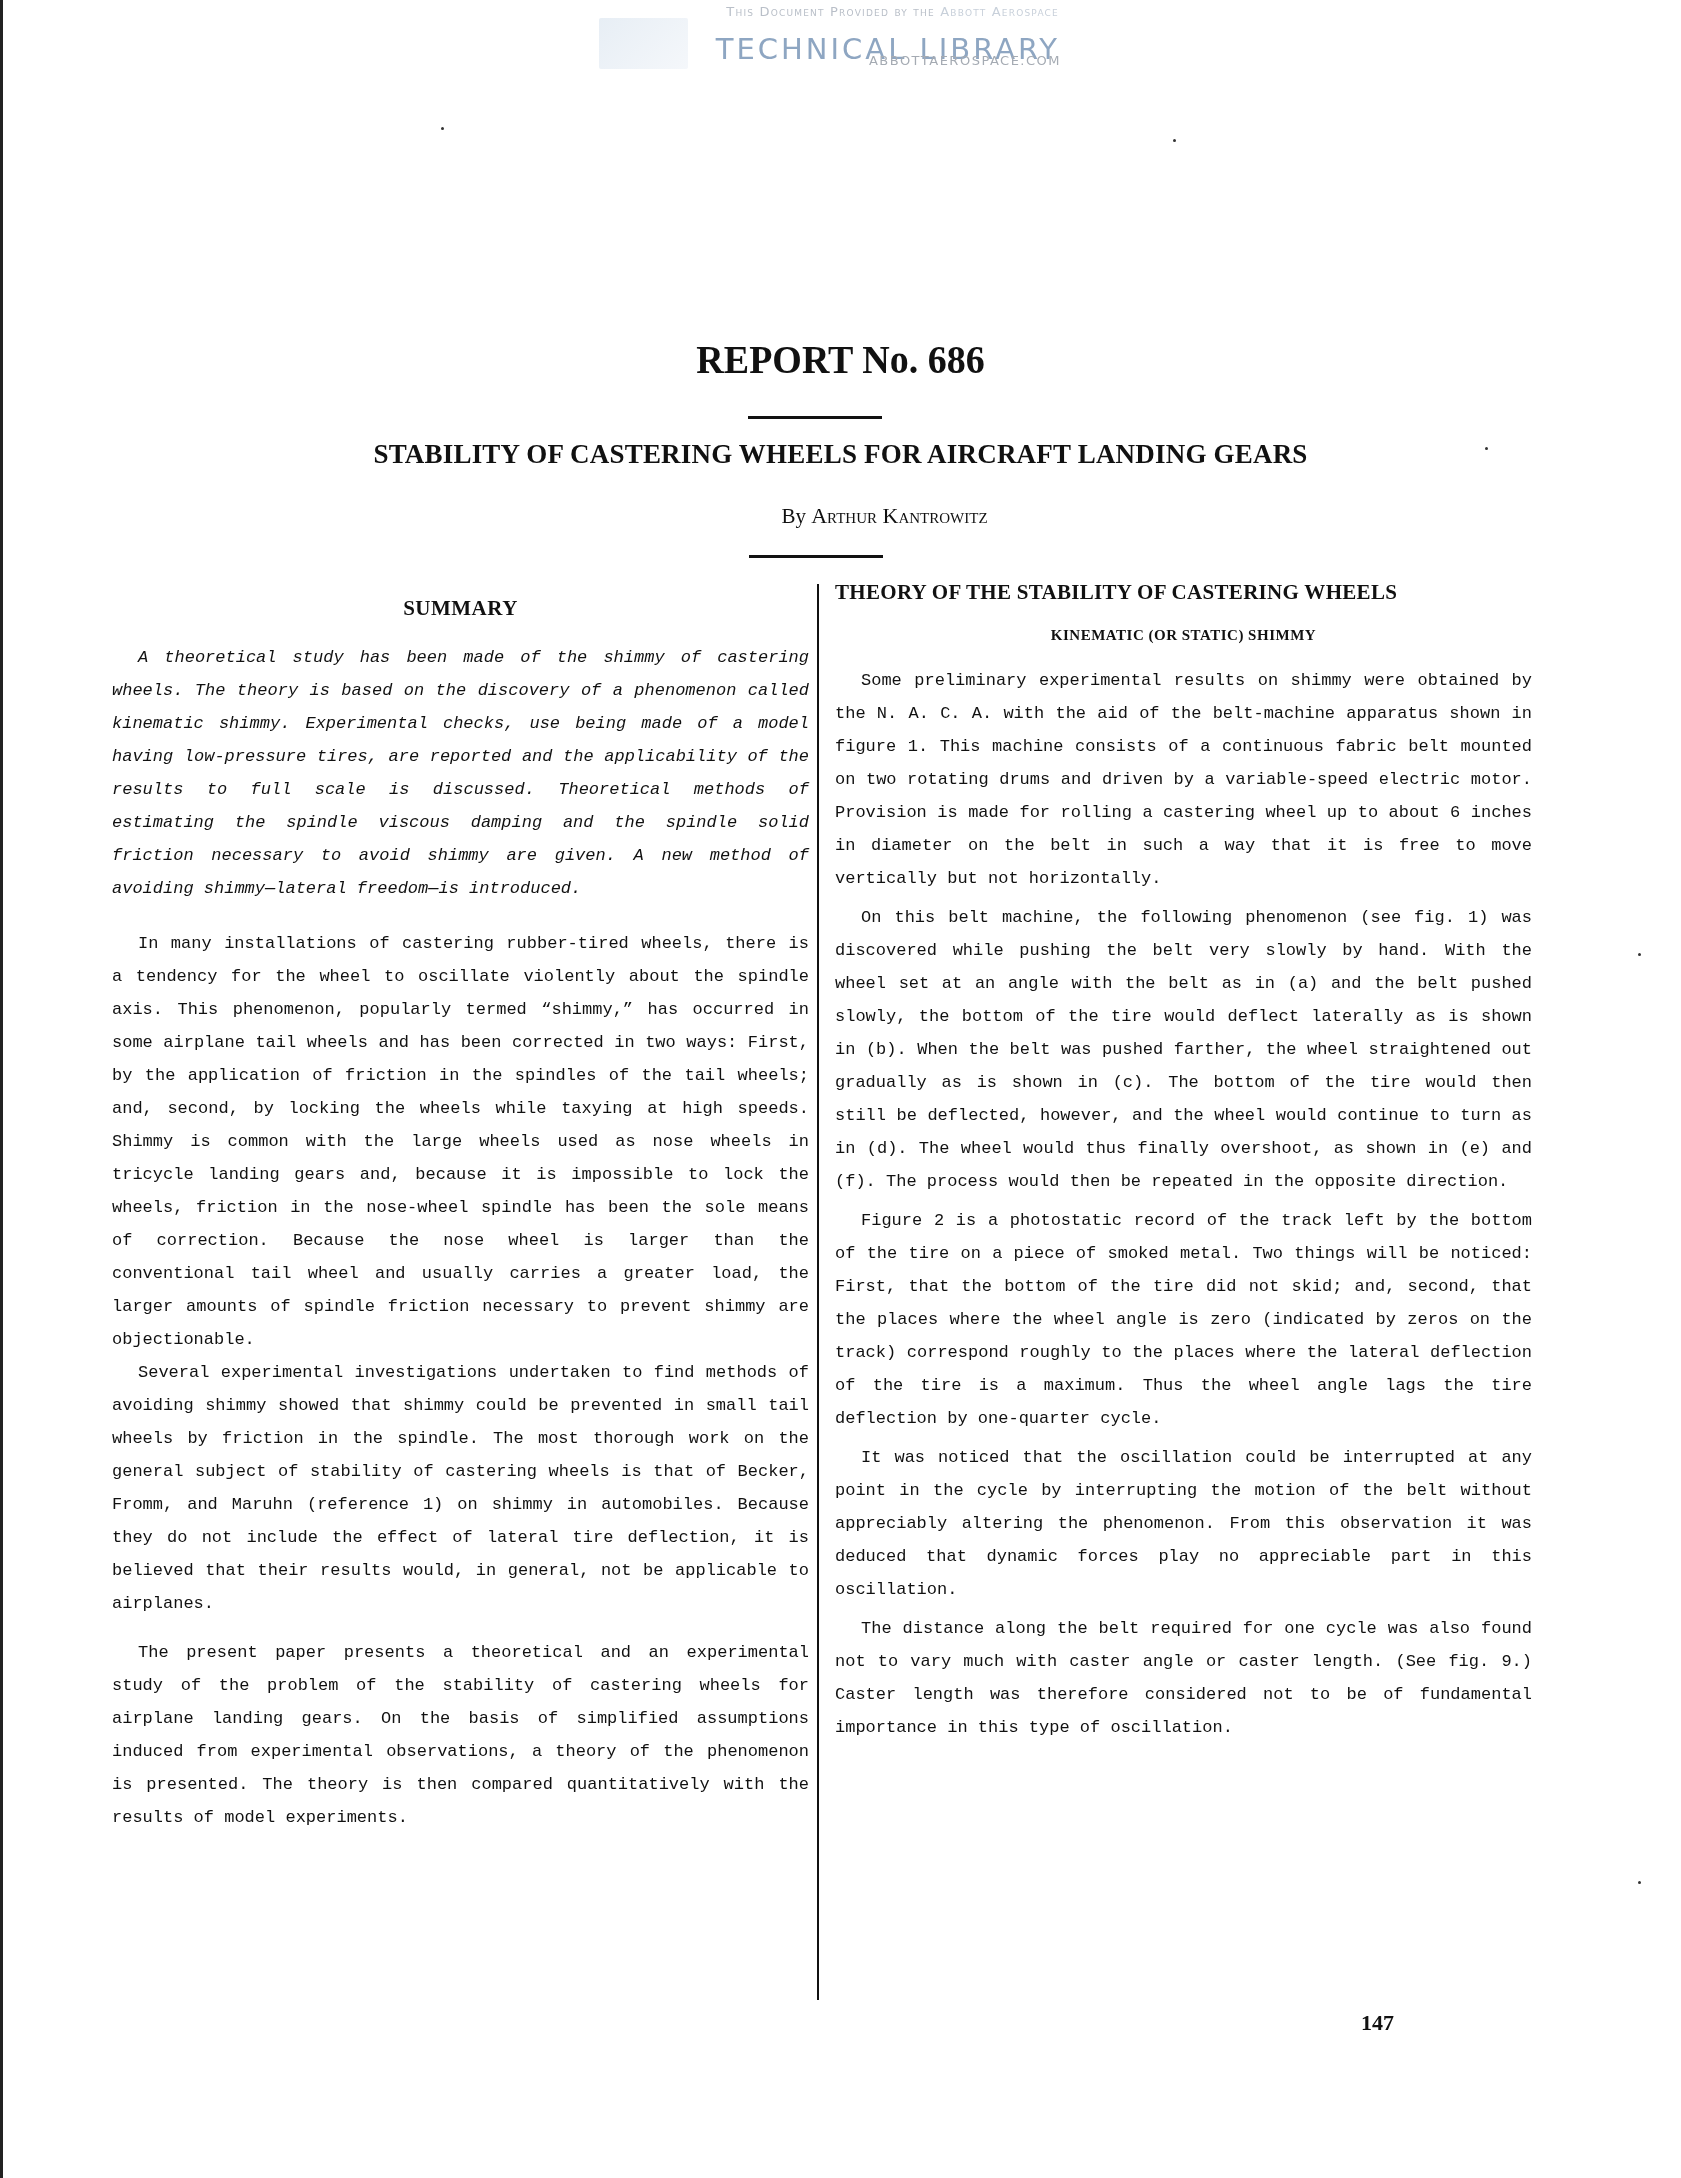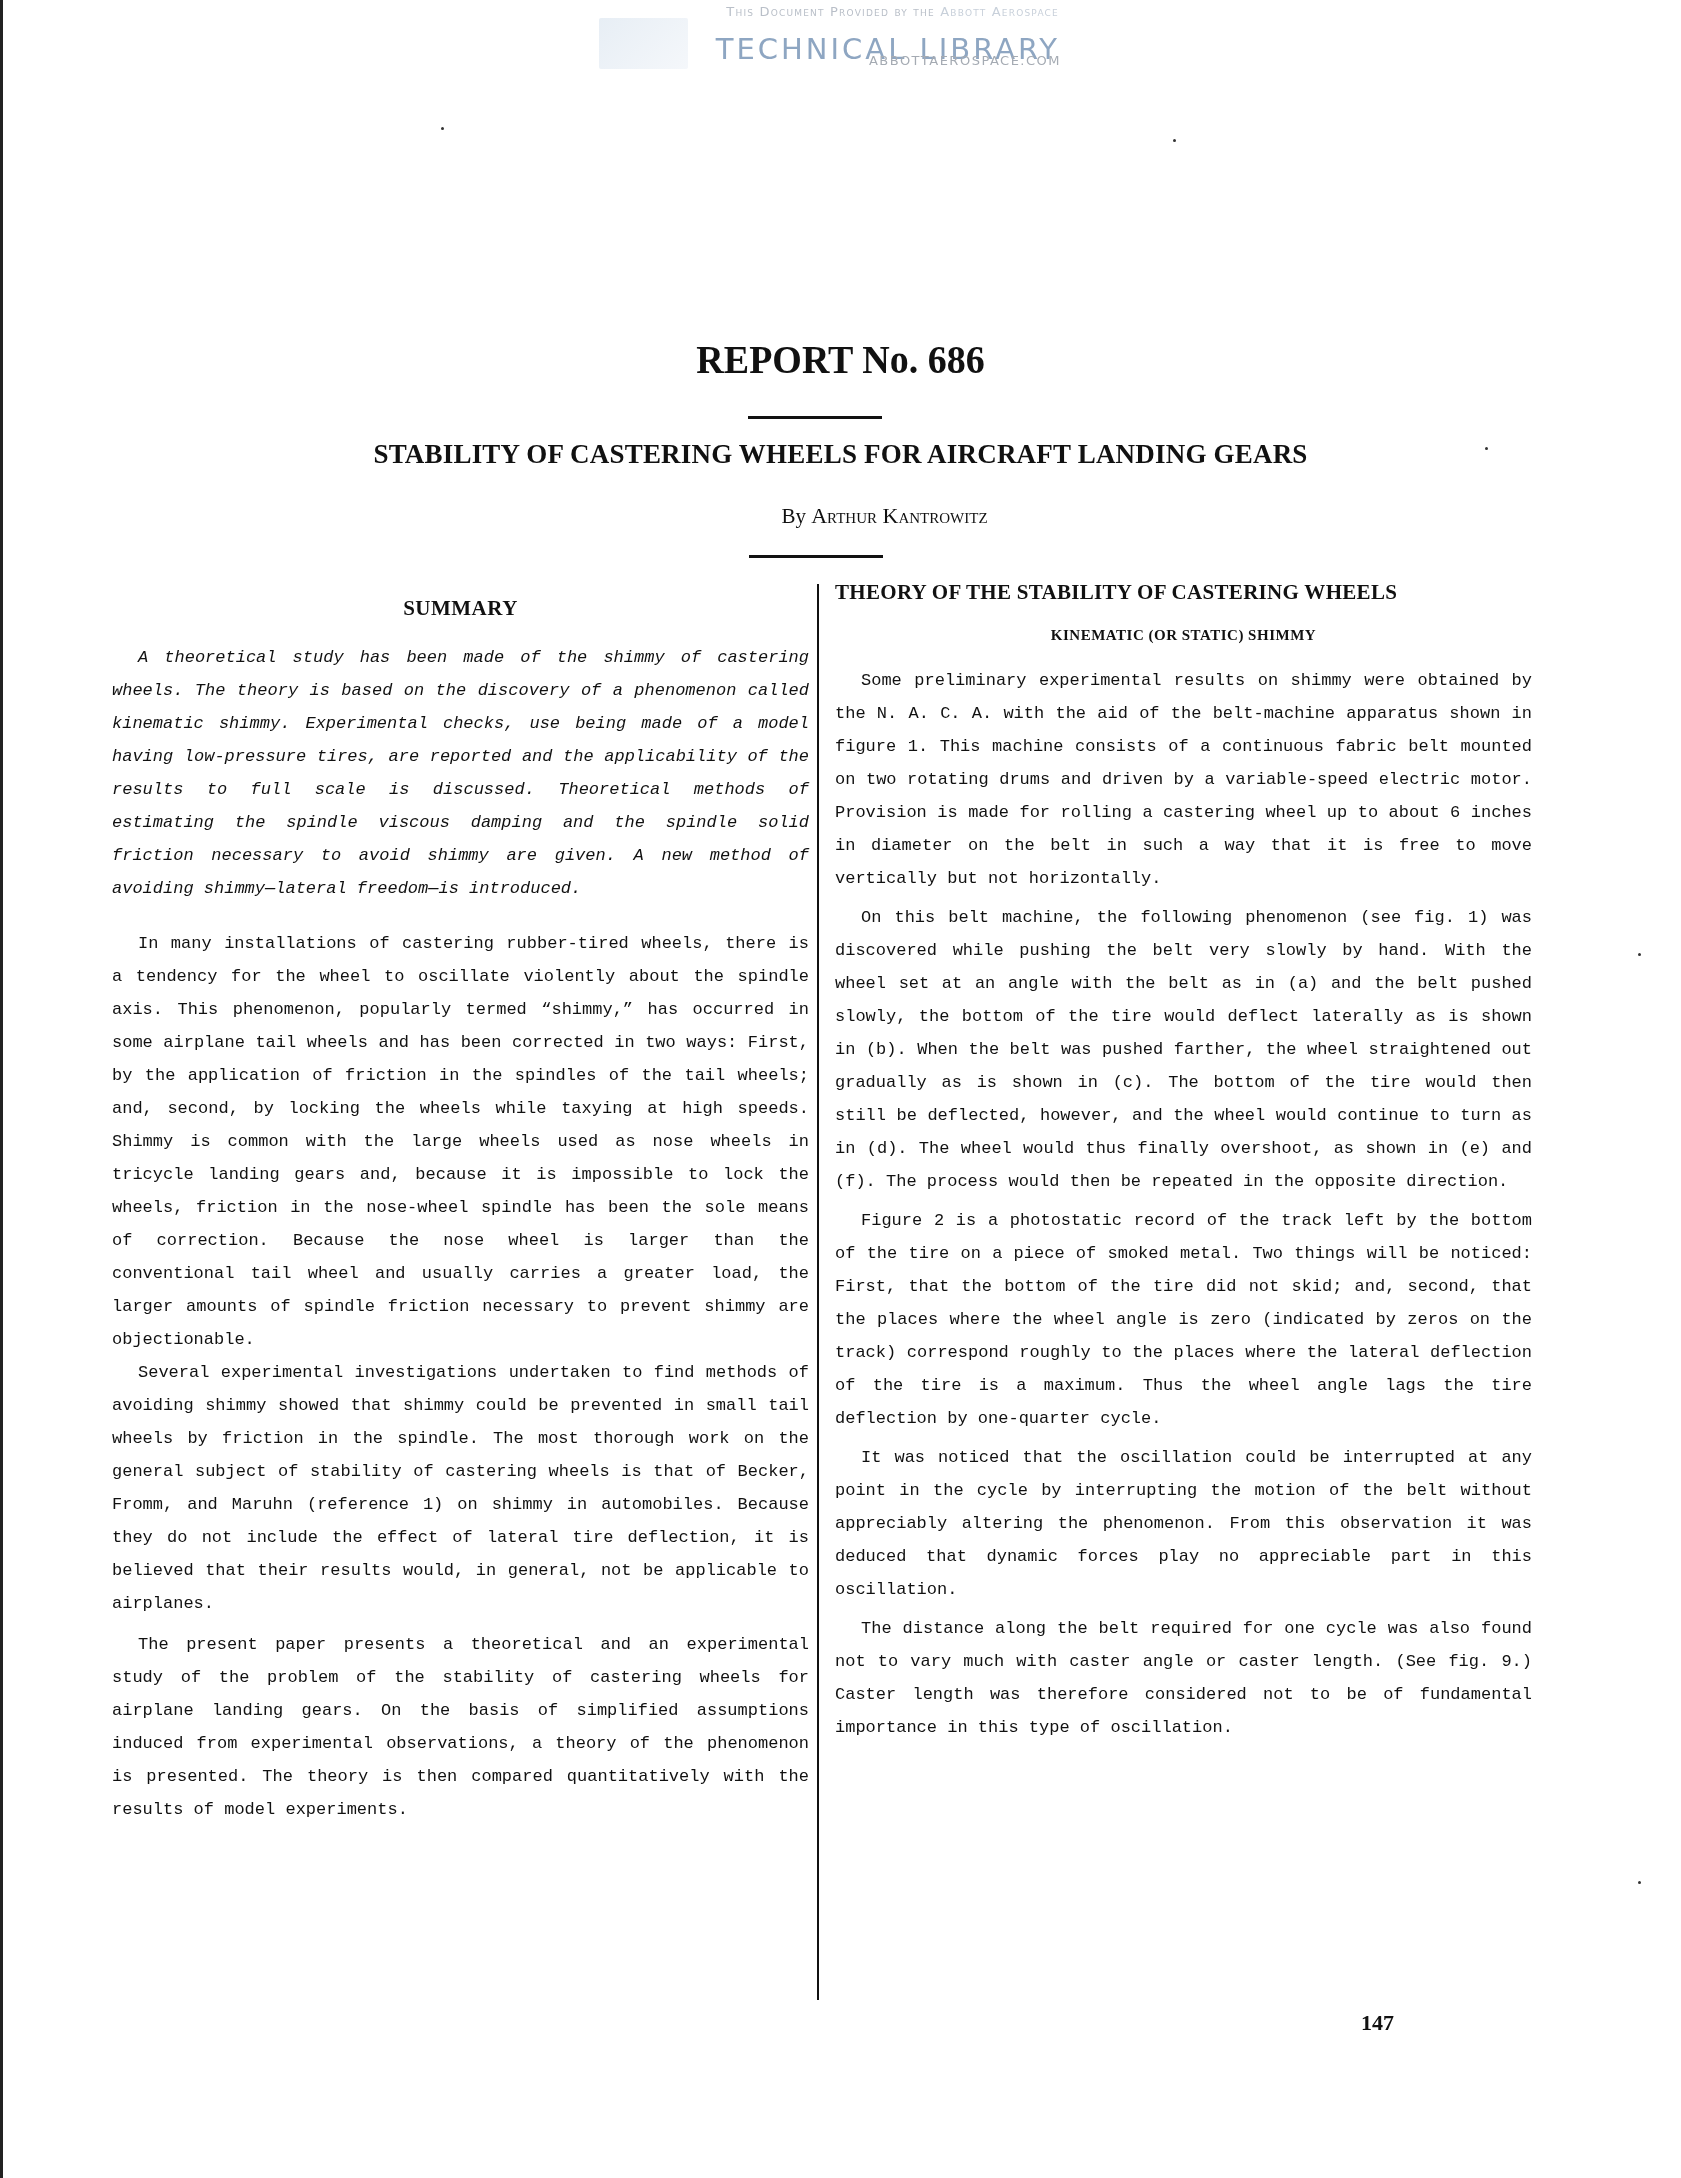--- a/index.html
+++ b/index.html
@@ -63,21 +63,21 @@
 <div class="rule" style="left:748px;top:416px;width:134px;"></div>
 <div class="title">STABILITY OF CASTERING WHEELS FOR AIRCRAFT LANDING GEARS</div>
 <div class="byline"><span>By</span> <span class="sc">Arthur Kantrowitz</span></div>
 <div class="rule" style="left:749px;top:555px;width:134px;"></div>
 
 <div class="col left">
   <h2 class="sec" style="margin-top:20px;">SUMMARY</h2>
   <p class="ital" style="margin-top:20px;">A theoretical study has been made of the shimmy of castering wheels. The theory is based on the discovery of a phenomenon called kinematic shimmy. Experimental checks, use being made of a model having low-pressure tires, are reported and the applicability of the results to full scale is discussed. Theoretical methods of estimating the spindle viscous damping and the spindle solid friction necessary to avoid shimmy are given. A new method of avoiding shimmy—lateral freedom—is introduced.</p>
   <p style="margin-top:22px;">In many installations of castering rubber-tired wheels, there is a tendency for the wheel to oscillate violently about the spindle axis. This phenomenon, popularly termed “shimmy,” has occurred in some airplane tail wheels and has been corrected in two ways: First, by the application of friction in the spindles of the tail wheels; and, second, by locking the wheels while taxying at high speeds. Shimmy is common with the large wheels used as nose wheels in tricycle landing gears and, because it is impossible to lock the wheels, friction in the nose-wheel spindle has been the sole means of correction. Because the nose wheel is larger than the conventional tail wheel and usually carries a greater load, the larger amounts of spindle friction necessary to prevent shimmy are objectionable.</p>
   <p style="margin-top:0;">Several experimental investigations undertaken to find methods of avoiding shimmy showed that shimmy could be prevented in small tail wheels by friction in the spindle. The most thorough work on the general subject of stability of castering wheels is that of Becker, Fromm, and Maruhn (reference 1) on shimmy in automobiles. Because they do not include the effect of lateral tire deflection, it is believed that their results would, in general, not be applicable to airplanes.</p>
-  <p style="margin-top:8px;">The present paper presents a theoretical and an experimental study of the problem of the stability of castering wheels for airplane landing gears. On the basis of simplified assumptions induced from experimental observations, a theory of the phenomenon is presented. The theory is then compared quantitatively with the results of model experiments.</p>
+  <p style="margin-top:16px;">The present paper presents a theoretical and an experimental study of the problem of the stability of castering wheels for airplane landing gears. On the basis of simplified assumptions induced from experimental observations, a theory of the phenomenon is presented. The theory is then compared quantitatively with the results of model experiments.</p>
 </div>
 
 <div class="divider"></div>
 
 <div class="col right">
   <h2 class="sec wide" style="margin-top:4px;">THEORY OF THE STABILITY OF CASTERING WHEELS</h2>
   <h3 class="sub" style="margin-top:22px;">KINEMATIC (OR STATIC) SHIMMY</h3>
   <p style="margin-top:20px;">Some preliminary experimental results on shimmy were obtained by the N. A. C. A. with the aid of the belt-machine apparatus shown in figure 1. This machine consists of a continuous fabric belt mounted on two rotating drums and driven by a variable-speed electric motor. Provision is made for rolling a caster­ing wheel up to about 6 inches in diameter on the belt in such a way that it is free to move vertically but not horizontally.</p>
   <p style="margin-top:6px;">On this belt machine, the following phenomenon (see fig. 1) was discovered while pushing the belt very slowly by hand. With the wheel set at an angle with the belt as in (a) and the belt pushed slowly, the bottom of the tire would deflect laterally as is shown in (b). When the belt was pushed farther, the wheel straightened out gradually as is shown in (c). The bottom of the tire would then still be deflected, however, and the wheel would continue to turn as in (d). The wheel would thus finally overshoot, as shown in (e) and (f). The process would then be repeated in the opposite direction.</p>
   <p style="margin-top:6px;">Figure 2 is a photostatic record of the track left by the bottom of the tire on a piece of smoked metal. Two things will be noticed: First, that the bottom of the tire did not skid; and, second, that the places where the wheel angle is zero (indicated by zeros on the track) correspond roughly to the places where the lateral deflection of the tire is a maximum. Thus the wheel angle lags the tire deflection by one-quarter cycle.</p>

